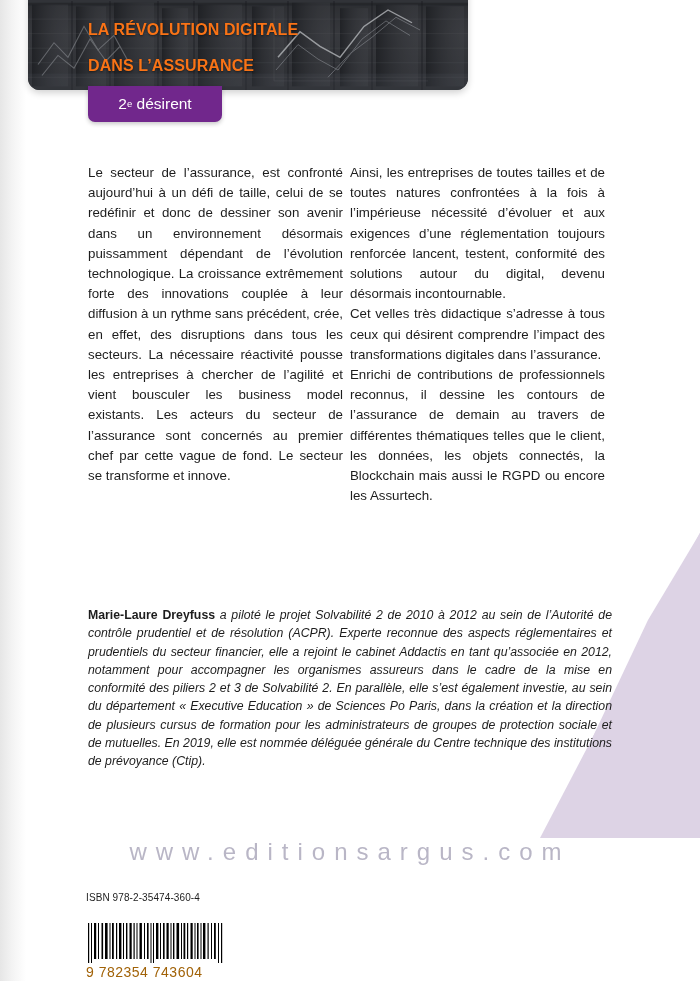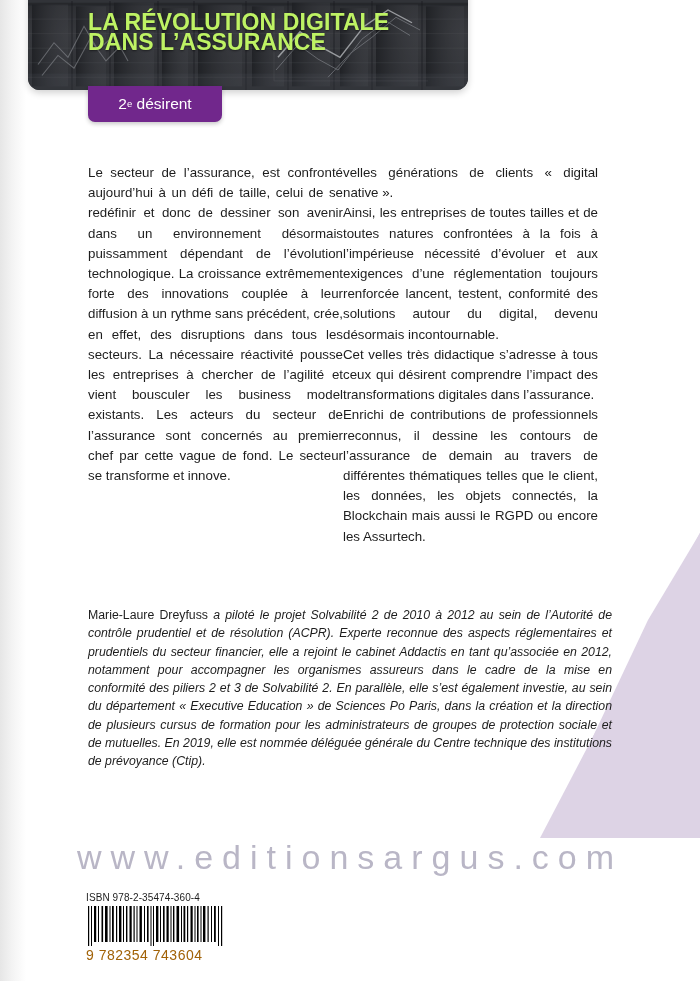--- a/index.html
+++ b/index.html
@@ -56,23 +56,23 @@
   }
   .header-photo {
     position: absolute;
     left: 0; top: 0;
     width: 100%; height: 100%;
   }
   .header-title {
     position: absolute;
     left: 60px;
     top: 22px;
-    color: #bef264;
-    font-size: 23px;
-    line-height: 20px;
+    color: #f97316;
+    font-size: 16px;
+    line-height: 36px;
     font-weight: bold;
     letter-spacing: 0.1px;
     white-space: pre-line;
     text-shadow: 0 1px 2px rgba(0,0,0,0.45);
   }
 
   
   .edition-badge {
     position: absolute;
     left: 88px;
@@ -94,21 +94,21 @@
     line-height: 0;
   }
 
   
   .body-columns {
     position: absolute;
     left: 88px;
     top: 163px;
     width: 524px;
     display: flex;
-    gap: 0;
+    gap: 7px;
   }
   .col {
     width: 255px;
   }
   .col p {
     margin: 0;
     font-size: 13.3px;
     line-height: 20.2px;
     color: #1d1d1d;
     text-align: justify;
@@ -122,49 +122,49 @@
     left: 88px;
     top: 606px;
     width: 524px;
     font-size: 12.3px;
     line-height: 18.3px;
     color: #1d1d1d;
     font-style: italic;
     text-align: justify;
   }
   .bio .author-name {
-    font-weight: normal;
+    font-weight: bold;
     font-style: normal;
   }
 
   
   .website {
     position: absolute;
     left: 0;
     top: 838px;
     width: 700px;
     text-align: center;
-    font-size: 34px;
+    font-size: 24px;
     letter-spacing: 9px;
     color: #b9b6c6;
     font-weight: 300;
   }
 
   
   .isbn-block {
     position: absolute;
     left: 86px;
     top: 892px;
     width: 150px;
   }
   .isbn-text {
     font-size: 10px;
     color: #1d1d1d;
     letter-spacing: 0.1px;
-    margin-bottom: 3px;
+    margin-bottom: 20px;
     white-space: nowrap;
   }
   .barcode {
     width: 142px;
     height: 40px;
     display: block;
   }
   .barcode-digits {
     font-size: 14px;
     color: #a16207;
@@ -274,21 +274,20 @@
 
   <div class="edition-badge">
     <span>2</span><sup>e</sup>&nbsp;<span>désirent</span>
   </div>
 
   <div class="body-columns">
     <div class="col">
       <p>Le secteur de l’assurance, est confronté aujourd’hui à un défi de taille, celui de se redéfinir et donc de dessiner son avenir dans un environnement désormais puissamment dépendant de l’évolution technologique. La croissance extrêmement forte des innovations couplée à leur diffusion à un rythme sans précédent, crée, en effet, des disruptions dans tous les secteurs. La nécessaire réactivité pousse les entreprises à chercher de l’agilité et vient bousculer les business model existants. Les acteurs du secteur de l’assurance sont concernés au premier chef par cette vague de fond. Le secteur se transforme et innove.</p>
     </div>
     <div class="col">
-      <p>velles générations de clients « digital native ».</p>
       <p>Ainsi, les entreprises de toutes tailles et de toutes natures confrontées à la fois à l’impérieuse nécessité d’évoluer et aux exigences d’une réglementation toujours renforcée lancent, testent, conformité des solutions autour du digital, devenu désormais incontournable.</p>
       <p>Cet velles très didactique s’adresse à tous ceux qui désirent comprendre l’impact des transformations digitales dans l’assurance.</p>
       <p>Enrichi de contributions de professionnels reconnus, il dessine les contours de l’assurance de demain au travers de différentes thématiques telles que le client, les données, les objets connectés, la Blockchain mais aussi le RGPD ou encore les Assurtech.</p>
     </div>
   </div>
 
   <div class="bio">
     <span class="author-name">Marie-Laure Dreyfuss</span><span> a piloté le projet Solvabilité 2 de 2010 à 2012 au sein de l’Autorité de contrôle prudentiel et de résolution (ACPR). Experte reconnue des aspects réglementaires et prudentiels du secteur financier, elle a rejoint le cabinet Addactis en tant qu’associée en 2012, notamment pour accompagner les organismes assureurs dans le cadre de la mise en conformité des piliers 2 et 3 de Solvabilité 2. En parallèle, elle s’est également investie, au sein du département « Executive Education » de Sciences Po Paris, dans la création et la direction de plusieurs cursus de formation pour les administrateurs de groupes de protection sociale et de mutuelles. En 2019, elle est nommée déléguée générale du Centre technique des institutions de prévoyance (Ctip).</span>
   </div>
 

